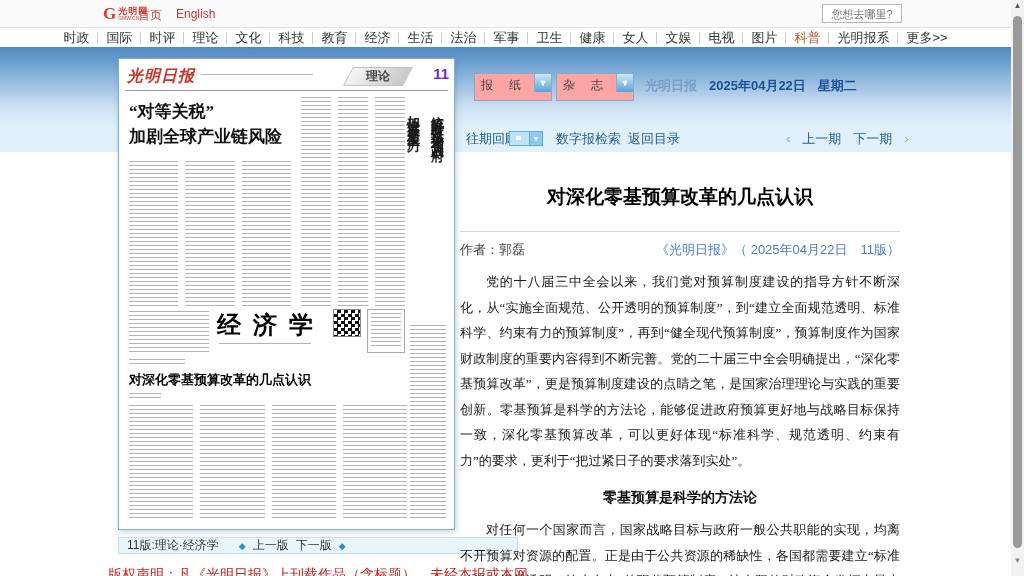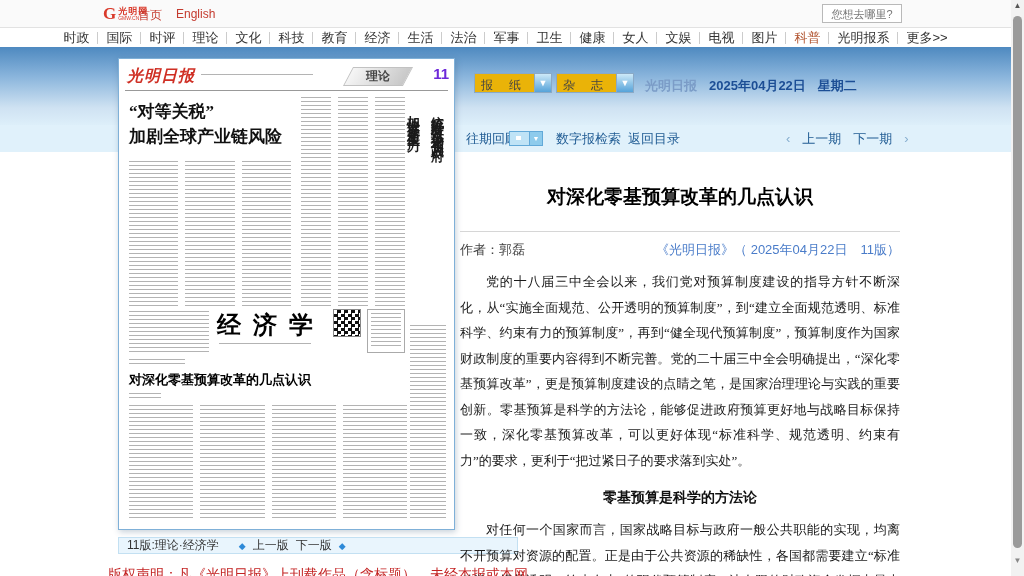--- a/index.html
+++ b/index.html
@@ -44,21 +44,21 @@
   .t-cal { position:absolute; left:509px; top:6px; display:flex; cursor:pointer; }
   .cal-box { width:19px; height:13px; border:1px solid #62a9d8; background:#bfe3f6; position:relative; }
   .cal-dot { position:absolute; left:6px; top:4px; width:5px; height:4px; background:#fff; }
   .cal-arrow { width:12px; height:13px; border:1px solid #62a9d8; border-left:none;
                background:#8ecbec; color:#fff; font-size:7px; text-align:center; line-height:13px; }
   .pager { position:absolute; left:786px; top:0; display:flex; gap:12px; align-items:center; line-height:27px; }
   .pager .arr { color:#86aecf; font-size:13px; }
   .pager .lbl { color:#1f5b93; font-size:13px; cursor:pointer; }
 
   
-  .select { position:absolute; top:73px; height:20px; width:78px; background:#eab308;
+  .select { position:absolute; top:73px; height:28px; width:78px; background:#fca5a5;
             border:1px solid #8aa9c6; box-sizing:border-box; font-size:12px; color:#444; cursor:pointer; }
   .select .s-label { position:absolute; left:6px; top:3px; letter-spacing:2px; }
   .select .s-arrow { position:absolute; right:0; top:0; width:16px; height:18px;
                      background:linear-gradient(#cde9f8,#56a3d9); border-left:1px solid #8aa9c6;
                      color:#fff; text-align:center; line-height:18px; font-size:9px; }
   #sel-paper { left:474px; }
   #sel-mag   { left:556px; }
   .issue-info { position:absolute; left:645px; top:77px; display:flex; gap:12px; font-size:13px; font-weight:bold; }
   .issue-paper { color:#7b9cc7; }
   .issue-date, .issue-week { color:#1c4e95; }

